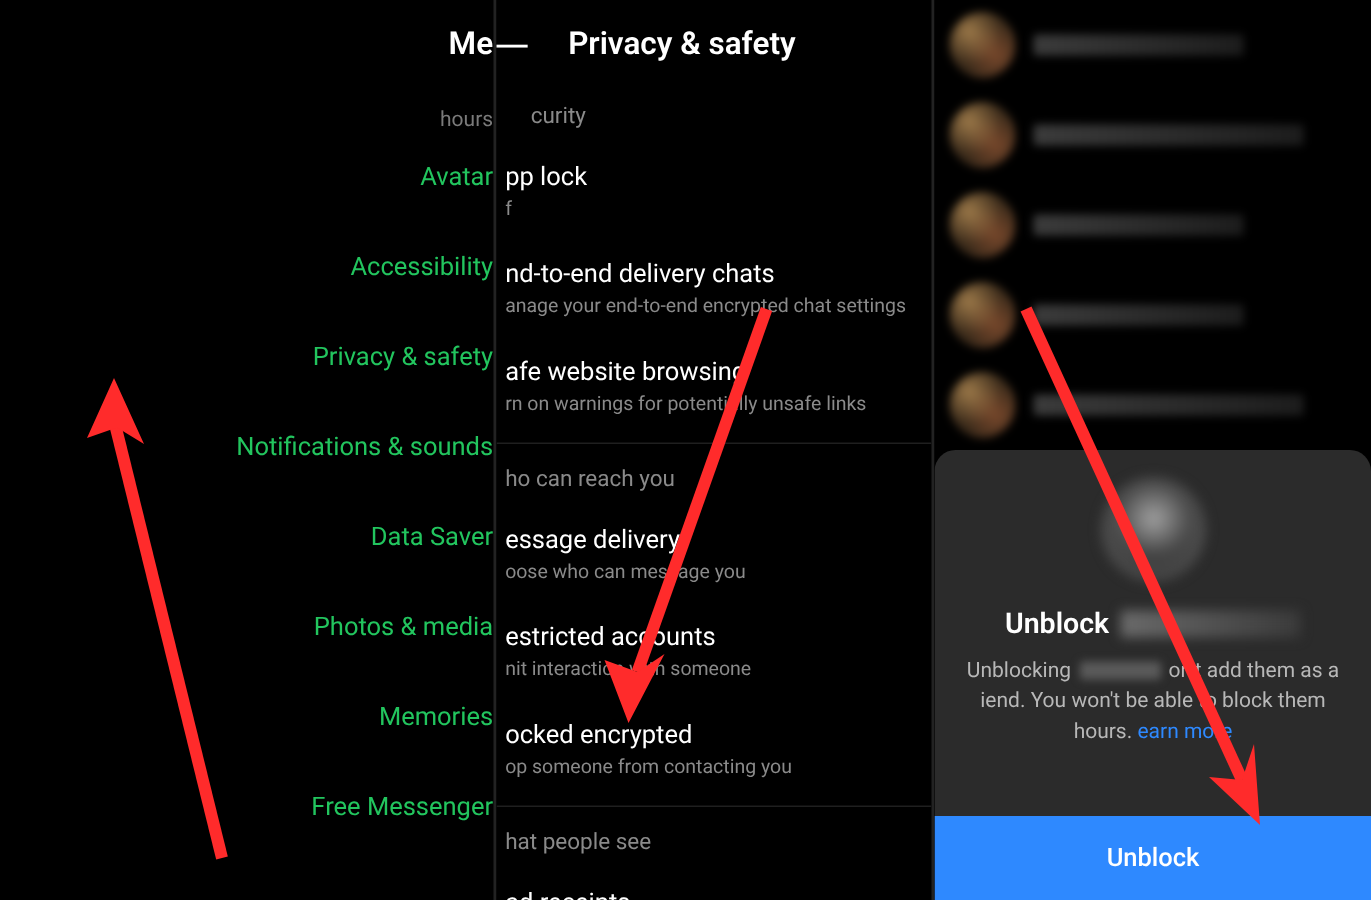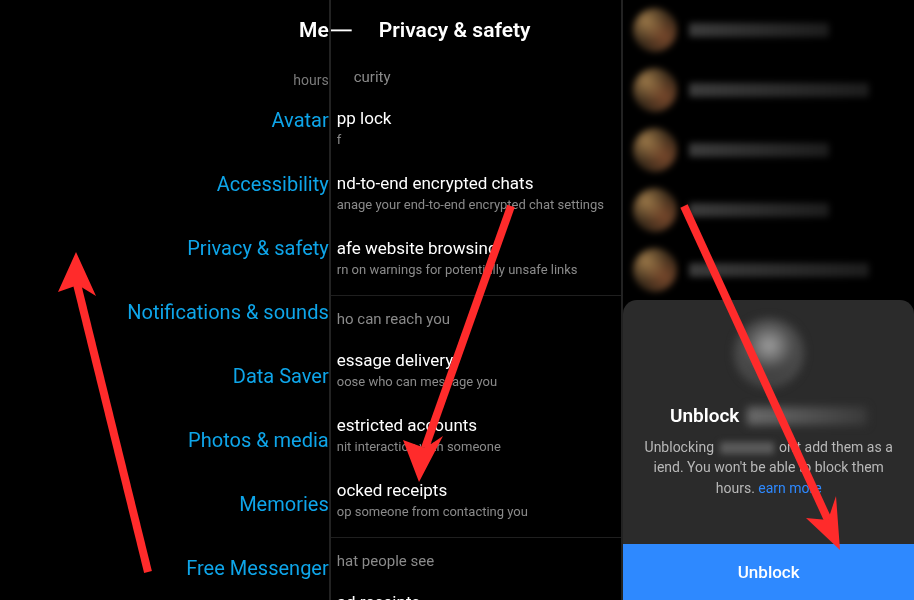--- a/index.html
+++ b/index.html
@@ -29,22 +29,22 @@
     font-weight: 600;
     padding: 18px 0 12px 4px;
     color: #fff;
   }
   .p1-section {
     font-size: 14px;
     color: #7a7a7a;
     padding: 18px 0 0 0;
   }
   .p1-item {
-    font-size: 20px;
-    color: #0ea5e9;
+    font-size: 17px;
+    color: #22c55e;
     padding: 20px 0 20px 16px;
     cursor: pointer;
   }
 
   
   .p2-title {
     font-size: 21px;
     font-weight: 600;
     padding: 18px 0 12px 48px;
     color: #fff;
@@ -225,39 +225,39 @@
 <div class="panel panel2">
   <div class="p2-back">⟵</div>
   <div class="p2-title">Privacy &amp; safety</div>
 
   <div class="p2-sectionhead first">curity</div>
   <div class="p2-item">
     <div class="label">pp lock</div>
     <div class="sub">f</div>
   </div>
   <div class="p2-item">
-    <div class="label">nd-to-end encrypted chats</div>
+    <div class="label">nd-to-end delivery chats</div>
     <div class="sub">anage your end-to-end encrypted chat settings</div>
   </div>
   <div class="p2-item">
     <div class="label">afe website browsing</div>
     <div class="sub">rn on warnings for potentially unsafe links</div>
   </div>
 
   <div class="p2-sectionhead">ho can reach you</div>
   <div class="p2-item">
     <div class="label">essage delivery</div>
     <div class="sub">oose who can message you</div>
   </div>
   <div class="p2-item">
     <div class="label">estricted accounts</div>
     <div class="sub">nit interaction with someone</div>
   </div>
   <div class="p2-item">
-    <div class="label">ocked receipts</div>
+    <div class="label">ocked encrypted</div>
     <div class="sub">op someone from contacting you</div>
   </div>
 
   <div class="p2-sectionhead">hat people see</div>
   <div class="p2-item">
     <div class="label">ad receipts</div>
   </div>
 
   <svg class="arrow" style="left:70px; top:200px;" width="120" height="290" viewBox="0 0 120 290">
     <line x1="110" y1="6" x2="24" y2="248" stroke="#ff2b2b" stroke-width="8"></line>

